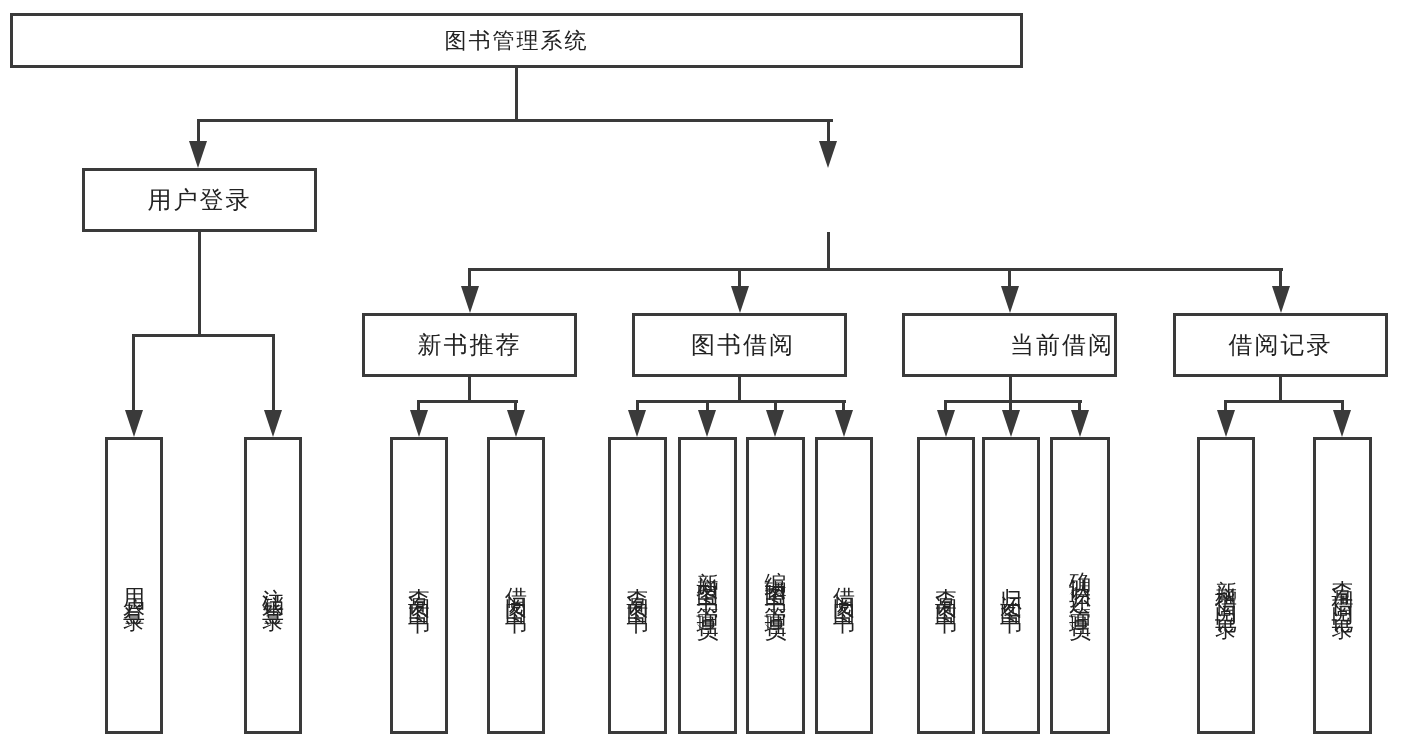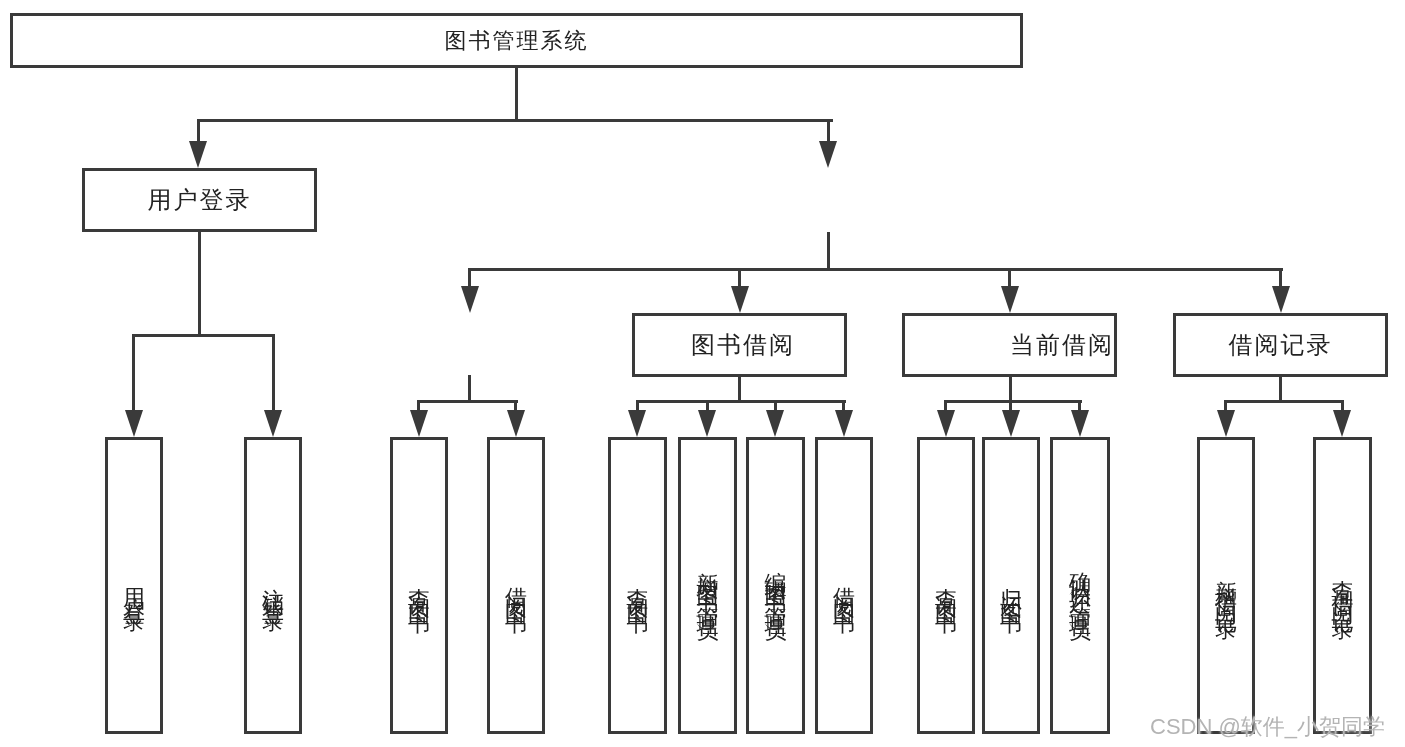--- a/index.html
+++ b/index.html
@@ -95,20 +95,23 @@
     </div>
 
   <div class="box root-box" style="left:10px;top:13px;width:1013px;height:55px;">
     <span class="hlabel">图书管理系统</span>
   </div>
 
   <div class="box" style="left:82px;top:168px;width:235px;height:64px;">
     <span class="hlabel">用户登录</span>
   </div>
 
+  <div class="box" style="left:362px;top:313px;width:215px;height:64px;">
+    <span class="hlabel">新书推荐</span>
+  </div>
   <div class="box" style="left:632px;top:313px;width:215px;height:64px;padding-left:7px;">
     <span class="hlabel">图书借阅</span>
   </div>
   <div class="box" style="left:902px;top:313px;width:215px;height:64px;justify-content:flex-end;">
     <span class="hlabel">当前借阅</span>
   </div>
   <div class="box" style="left:1173px;top:313px;width:215px;height:64px;">
     <span class="hlabel">借阅记录</span>
   </div>
 
@@ -145,14 +148,13 @@
   <div class="box vbox long" style="left:1050px;top:437px;width:60px;height:297px;">
     <span>确认归还（管理员）</span>
   </div>
   <div class="box vbox" style="left:1197px;top:437px;width:58px;height:297px;">
     <span>新增借阅记录</span>
   </div>
   <div class="box vbox" style="left:1313px;top:437px;width:59px;height:297px;">
     <span>查询借阅记录</span>
   </div>
 
-  <div class="wm">CSDN @软件_小贺同学</div>
 </div>
 
 </body></html>

